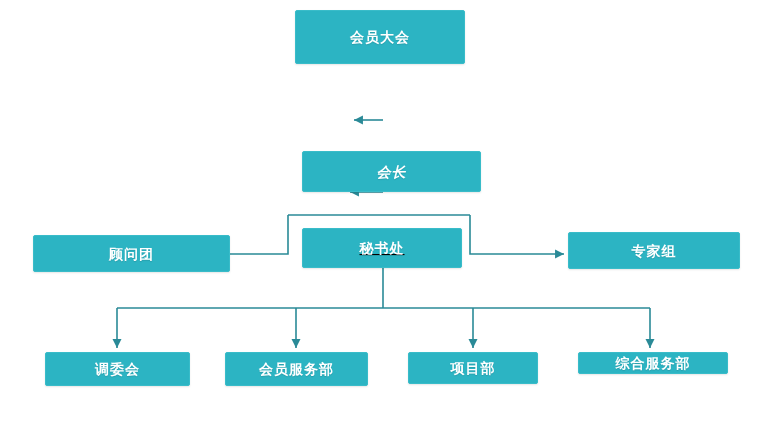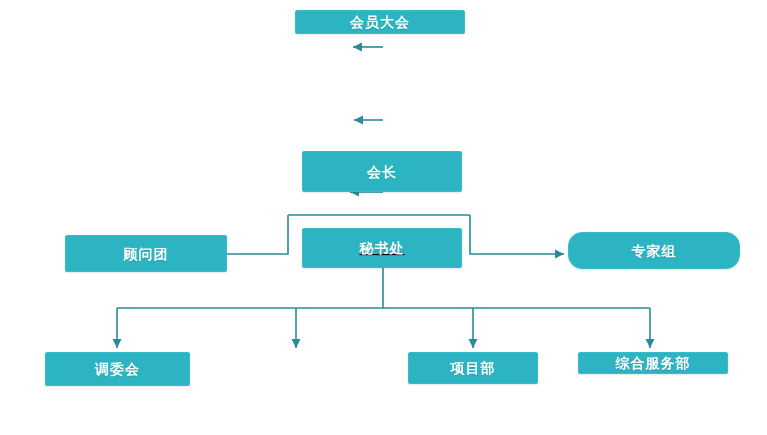--- a/index.html
+++ b/index.html
@@ -82,45 +82,48 @@
 
       <path d="M 117 308 L 650 308"></path>
 
       <path d="M 117 308 L 117 348" marker-end="url(#arrowEnd)"></path>
       <path d="M 296 308 L 296 348" marker-end="url(#arrowEnd)"></path>
       <path d="M 473 308 L 473 348" marker-end="url(#arrowEnd)"></path>
       <path d="M 650 308 L 650 348" marker-end="url(#arrowEnd)"></path>
     </g>
   </svg>
 
-  <div class="node-box" style="left:295px; top:10px; width:170px; height:24px;align-items:center;">
+  <div class="node-box" style="left:295px; top:10px; width:170px; height:54px;align-items:center;">
     <span class="node-label">会员大会</span>
   </div>
 
 
-  <div class="node-box" style="left:302px; top:151px; width:160px; height:41px;">
+  <div class="node-box" style="left:302px; top:151px; width:179px; height:41px;font-style:italic;">
     <span class="node-label">会长</span>
   </div>
 
-  <div class="node-box" style="left:33px; top:235px; width:162px; height:37px;margin-left:32px;">
+  <div class="node-box" style="left:33px; top:235px; width:197px; height:37px;">
     <span class="node-label">顾问团</span>
   </div>
 
   <div class="node-box" style="left:302px; top:228px; width:160px; height:40px;text-decoration:underline;">
     <span class="node-label">秘书处</span>
   </div>
 
-  <div class="node-box" style="left:568px; top:232px; width:172px; height:37px;border-radius:14px;">
+  <div class="node-box" style="left:568px; top:232px; width:172px; height:37px;">
     <span class="node-label">专家组</span>
   </div>
 
   <div class="node-box" style="left:45px; top:352px; width:145px; height:34px;">
     <span class="node-label">调委会</span>
   </div>
 
+  <div class="node-box" style="left:225px; top:352px; width:143px; height:34px;">
+    <span class="node-label">会员服务部</span>
+  </div>
 
   <div class="node-box" style="left:408px; top:352px; width:130px; height:32px;">
     <span class="node-label">项目部</span>
   </div>
 
   <div class="node-box" style="left:578px; top:352px; width:150px; height:22px;">
     <span class="node-label">综合服务部</span>
   </div>
 
 </div>

